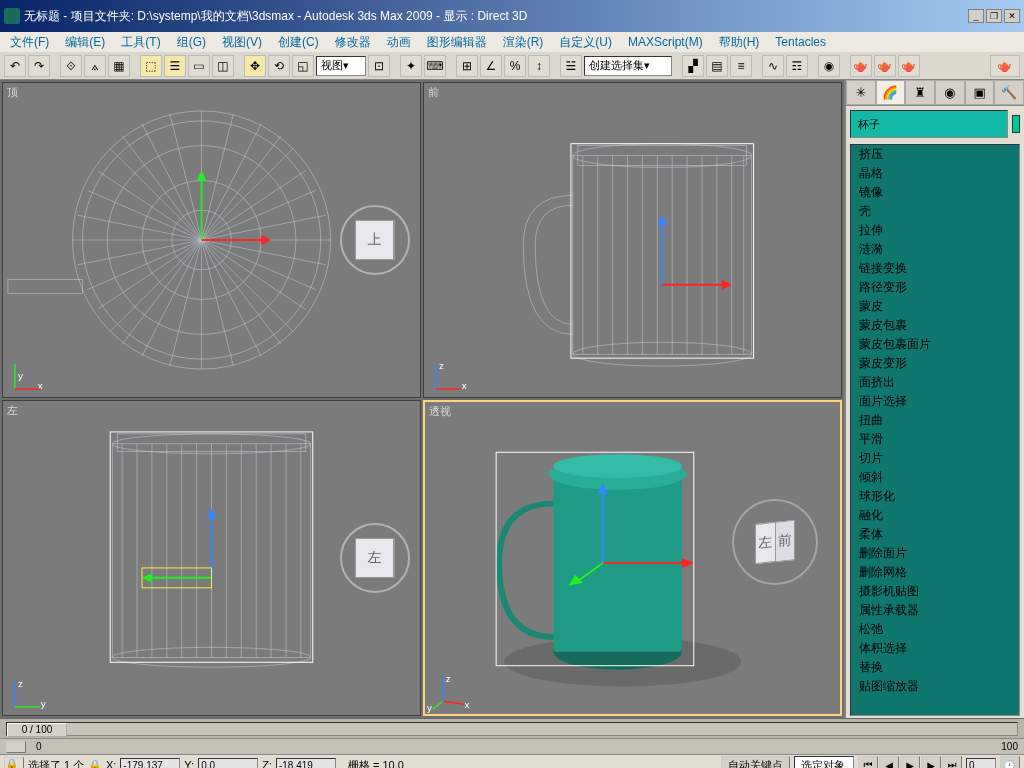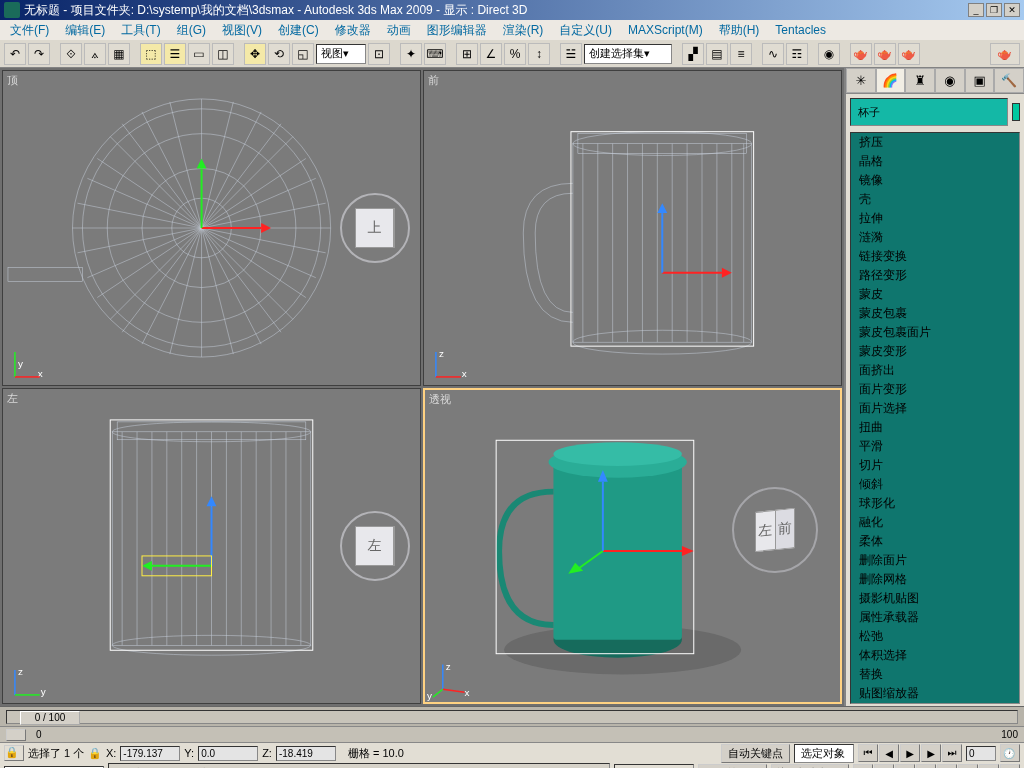--- a/index.html
+++ b/index.html
@@ -1,17 +1,17 @@
 <!DOCTYPE html>
 <html><head>
 <meta charset="utf-8">
 <style>
 * { margin: 0; padding: 0; box-sizing: border-box; font-family: "Microsoft YaHei", Arial, sans-serif; }
 body { width: 1024px; height: 768px; background: #c0c0c0; overflow: hidden; font-size: 11px; position: relative; }
-.titlebar { height: 20px; background: linear-gradient(to right, #082468, #a6caf0); color: #fff; display: flex; align-items: center; padding: 0 4px; font-size: 12px; }
+.titlebar { height: 32px; background: linear-gradient(to right, #082468, #a6caf0); color: #fff; display: flex; align-items: center; padding: 0 4px; font-size: 12px; }
 .titlebar .title { flex: 1; white-space: nowrap; overflow: hidden; }
 .titlebar .win-btns { display: flex; gap: 2px; }
 .titlebar .win-btn { width: 16px; height: 14px; background: #d4d0c8; border: 1px solid #808080; display: flex; align-items: center; justify-content: center; font-size: 9px; color: #000; }
 .menubar { height: 20px; background: #ede9e3; display: flex; align-items: center; padding: 0 4px; gap: 4px; font-size: 12px; color: #0369a1; }
 .menubar span { padding: 2px 6px; }
 .toolbar { height: 28px; background: #dcd8ce; border-bottom: 1px solid #838383; display: flex; align-items: center; padding: 0 4px; gap: 2px; }
 .toolbar .tb-btn { width: 22px; height: 22px; border: 1px solid #bbb; background: #e0dcd2; display: flex; align-items: center; justify-content: center; font-size: 12px; }
 .toolbar .sep { width: 6px; }
 .toolbar .combo { height: 20px; border: 1px inset #888; background: #fff; padding: 0 4px; font-size: 11px; display: flex; align-items: center; }
 .main { display: flex; height: 638px; }
@@ -28,21 +28,21 @@
 .cmd-tabs { display: flex; height: 26px; border-bottom: 1px solid #888; }
 .cmd-tab { flex: 1; border: 1px solid #aaa; background: #d4d0c8; display: flex; align-items: center; justify-content: center; font-size: 13px; }
 .cmd-tab.active { background: #f2eee4; }
 .obj-name { display: flex; padding: 4px; gap: 4px; align-items: center; }
 .obj-name input { flex: 1; border: 1px inset #888; padding: 7px; background: #14b8a6; font-size: 11px; }
 .obj-name .swatch { width: 18px; height: 18px; background: #00c8a0; border: 1px solid #333; }
 .mod-list { flex: 1; background: #0f766e; border: 1px inset #888; margin: 2px 4px; overflow-y: auto; font-size: 12px; }
 .mod-list div { padding: 1px 8px; white-space: nowrap; }
 .timeline { height: 20px; background: #b8b4aa; border-top: 1px solid #666; position: relative; display: flex; align-items: center; }
 .timeline .track { flex: 1; height: 14px; background: #c8c4ba; border: 1px inset #888; margin: 0 6px; position: relative; }
-.timeline .slider { position: absolute; left: 13px; width: 60px; height: 14px; background: #d4d0c8; border: 1px outset #fff; font-size: 10px; text-align: center; }
+.timeline .slider { position: absolute; left: 0; width: 60px; height: 14px; background: #d4d0c8; border: 1px outset #fff; font-size: 10px; text-align: center; }
 .statusbar { height: 42px; background: #e2ded4; border-top: 1px solid #888; display: flex; flex-direction: column; }
 .status-row { display: flex; align-items: center; height: 20px; gap: 4px; padding: 0 4px; font-size: 11px; }
 .status-row input { border: 1px inset #888; background: #e4e4e4; padding: 1px 2px; font-size: 10px; width: 60px; }
 .status-row .wide { flex: 1; background: #d6d2c8; border: 1px inset #888; padding: 2px 4px; }
 .play-btns { display: flex; gap: 1px; }
 .play-btn { width: 20px; height: 18px; border: 1px outset #ccc; background: #d4d0c8; display: flex; align-items: center; justify-content: center; font-size: 10px; }
 .viewcube { position: absolute; right: 10px; top: 50%; transform: translateY(-50%); width: 70px; height: 70px; }
 .vc-ring { position: absolute; inset: 0; border: 2px solid #d8d8e0; border-radius: 50%; opacity: 0.6; }
 .vc-cube { position: absolute; left: 15px; top: 15px; width: 40px; height: 40px; background: #e8e8ec; border: 1px solid #999; display: flex; }
 .vc-face { flex:1; display:flex; align-items:center; justify-content:center; font-size:14px; border-right:1px solid #999; color:#666; }
@@ -304,21 +304,20 @@
         <div>壳</div>
         <div>拉伸</div>
         <div>涟漪</div>
         <div>链接变换</div>
         <div>路径变形</div>
         <div>蒙皮</div>
         <div>蒙皮包裹</div>
         <div>蒙皮包裹面片</div>
         <div>蒙皮变形</div>
         <div>面挤出</div>
-        <div>面片变形</div>
         <div>面片选择</div>
         <div>扭曲</div>
         <div>平滑</div>
         <div>切片</div>
         <div>倾斜</div>
         <div>球形化</div>
         <div>融化</div>
         <div>柔体</div>
         <div>删除面片</div>
         <div>删除网格</div>

